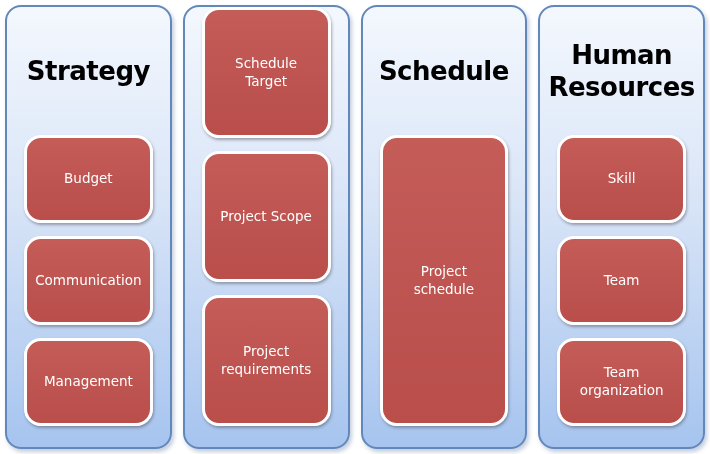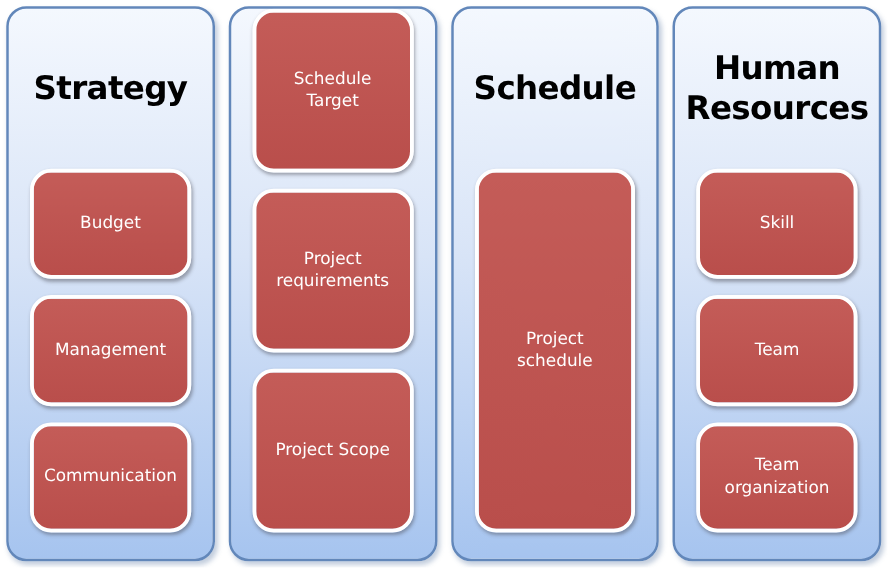--- a/index.html
+++ b/index.html
@@ -87,38 +87,38 @@
 
 <div class="board">
 
   <section class="col">
     <h2 class="col-title">Strategy</h2>
     <div class="col-items">
       <div class="card">
         <span class="card-label">Budget</span>
       </div>
       <div class="card">
-        <span class="card-label">Management</span>
+        <span class="card-label">Communication</span>
       </div>
       <div class="card">
-        <span class="card-label">Communication</span>
+        <span class="card-label">Management</span>
       </div>
     </div>
   </section>
 
   <section class="col">
     <div class="col-items">
       <div class="card">
         <span class="card-label">Schedule Target</span>
       </div>
       <div class="card">
-        <span class="card-label">Project requirements</span>
+        <span class="card-label">Project Scope</span>
       </div>
       <div class="card">
-        <span class="card-label">Project Scope</span>
+        <span class="card-label">Project requirements</span>
       </div>
     </div>
   </section>
 
   <section class="col">
     <h2 class="col-title">Schedule</h2>
     <div class="col-items">
       <div class="card">
         <span class="card-label">Project schedule</span>
       </div>

